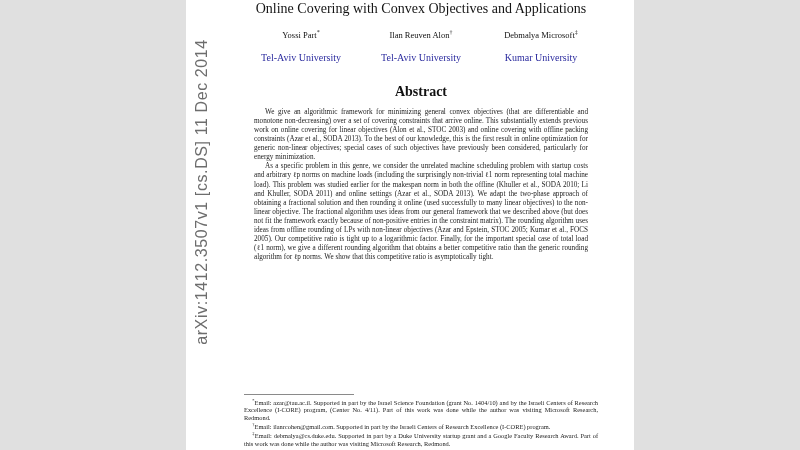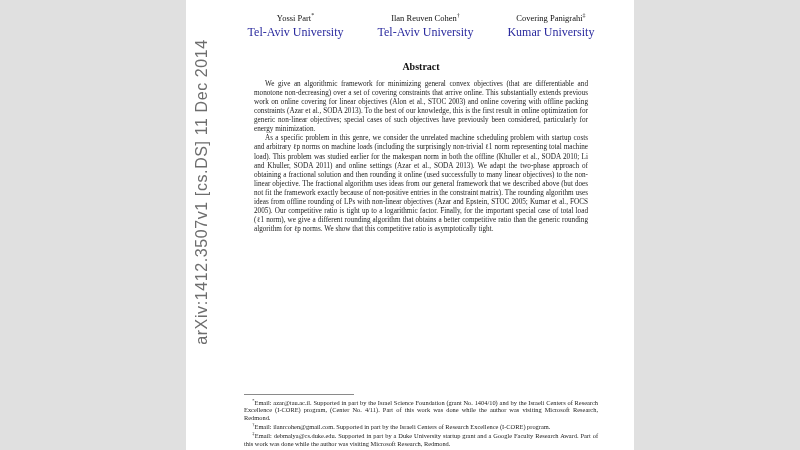--- a/index.html
+++ b/index.html
@@ -43,25 +43,25 @@
   }
   .authors {
     display:flex;
     justify-content:center;
     gap:34px;
     margin-top:12px;
   }
   .author { text-align:center; min-width:86px; }
   .author-name { font-size:8.5px; color:#111; }
   .author-name sup { font-size:6px; }
-  .author-affil { font-size:12px; color:#2a2a9e; margin-top:2px; }
+  .author-affil { font-size:10px; color:#2a2a9e; margin-top:12px; }
   .abstract-head {
     text-align:center;
     font-weight:bold;
-    font-size:10px;
+    font-size:14px;
     color:#111;
     margin-top:21px;
   }
   .abstract {
     margin:8px 10px 0 10px;
     font-size:7.2px;
     line-height:9.1px;
     text-align:justify;
     color:#1c1c1c;
   }
@@ -85,32 +85,33 @@
 <body>
 
 <div class="page">
 
   <div class="stamp-wrap">
     <div class="stamp">arXiv:1412.3507v1  [cs.DS]  11 Dec 2014</div>
   </div>
 
   <div class="content">
 
+    <h1 class="title">Online Covering with Convex Objectives and Applications</h1>
 
     <div class="authors">
       <div class="author">
         <div class="author-name"><span>Yossi Part</span><sup>*</sup></div>
         <div class="author-affil">Tel-Aviv University</div>
       </div>
       <div class="author">
-        <div class="author-name"><span>Ilan Reuven Cohen</span><sup>†</sup></div>
+        <div class="author-name"><span>Ilan Reuven Alon</span><sup>†</sup></div>
         <div class="author-affil">Tel-Aviv University</div>
       </div>
       <div class="author">
-        <div class="author-name"><span>Covering Panigrahi</span><sup>‡</sup></div>
+        <div class="author-name"><span>Debmalya Microsoft</span><sup>‡</sup></div>
         <div class="author-affil">Kumar University</div>
       </div>
     </div>
 
     <div class="abstract-head">Abstract</div>
 
     <div class="abstract">
       <p>We give an algorithmic framework for minimizing general convex objectives (that are differentiable and monotone non-decreasing) over a set of covering constraints that arrive online. This substantially extends previous work on online covering for linear objectives (Alon et al., STOC 2003) and online covering with offline packing constraints (Azar et al., SODA 2013). To the best of our knowledge, this is the first result in online optimization for generic non-linear objectives; special cases of such objectives have previously been considered, particularly for energy minimization.</p>
       <p>As a specific problem in this genre, we consider the unrelated machine scheduling problem with startup costs and arbitrary ℓp norms on machine loads (including the surprisingly non-trivial ℓ1 norm representing total machine load). This problem was studied earlier for the makespan norm in both the offline (Khuller et al., SODA 2010; Li and Khuller, SODA 2011) and online settings (Azar et al., SODA 2013). We adapt the two-phase approach of obtaining a fractional solution and then rounding it online (used successfully to many linear objectives) to the non-linear objective. The fractional algorithm uses ideas from our general framework that we described above (but does not fit the framework exactly because of non-positive entries in the constraint matrix). The rounding algorithm uses ideas from offline rounding of LPs with non-linear objectives (Azar and Epstein, STOC 2005; Kumar et al., FOCS 2005). Our competitive ratio is tight up to a logarithmic factor. Finally, for the important special case of total load (ℓ1 norm), we give a different rounding algorithm that obtains a better competitive ratio than the generic rounding algorithm for ℓp norms. We show that this competitive ratio is asymptotically tight.</p>
     </div>

